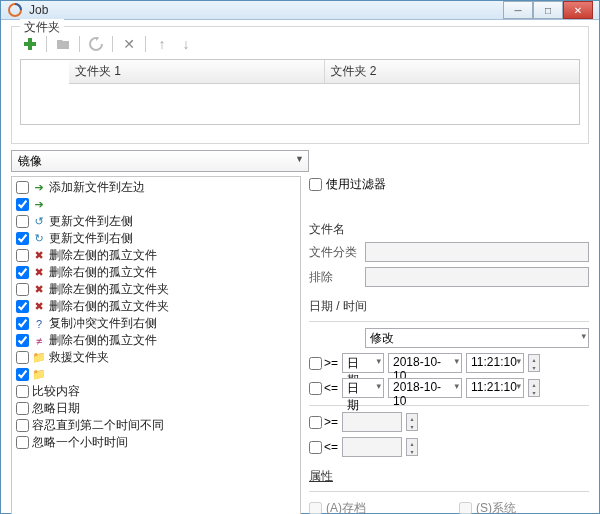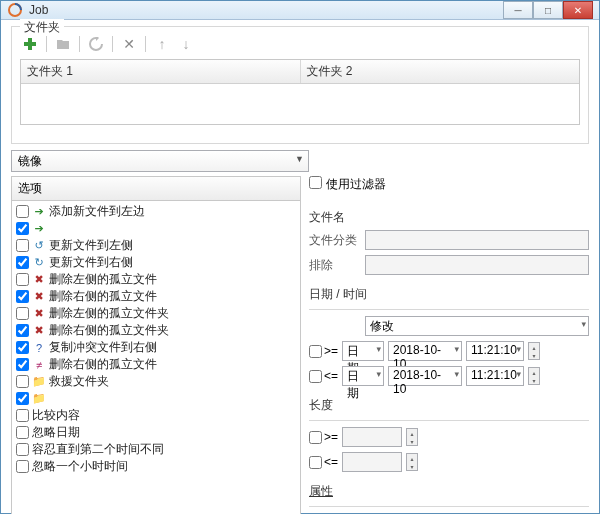--- a/index.html
+++ b/index.html
@@ -12,21 +12,21 @@
   .win-btn { width: 30px; height: 18px; border: 1px solid #9aaec0; background: linear-gradient(#f6fafd,#dde9f3); font-size: 10px; display: flex; align-items: center; justify-content: center; color: #4a4a4a; cursor: pointer; }
   .win-btn.close { background: linear-gradient(#e67a73,#c94034); color: #fff; border-color: #a63028; }
   .content { flex: 1; padding: 6px 10px 8px 10px; display: flex; flex-direction: column; }
   .group { border: 1px solid #d8d8d8; padding: 6px 8px 8px 8px; margin-bottom: 6px; position: relative; }
   .group-label { position: absolute; top: -8px; left: 8px; background: #fff; padding: 0 4px; font-size: 12px; color: #333; }
   .toolbar { display: flex; gap: 4px; align-items: center; padding: 2px 0 6px 0; }
   .tbtn { width: 20px; height: 18px; display: flex; align-items: center; justify-content: center; color: #999; font-size: 14px; cursor: default; }
   .tbtn svg { width: 14px; height: 14px; }
   .sep { width: 1px; height: 16px; background: #ccc; margin: 0 2px; }
   .folder-table { border: 1px solid #c8c8c8; height: 66px; background: #fff; display: flex; flex-direction: column; }
-  .folder-head { display: flex; background: linear-gradient(#fdfdfd,#ececec); border-bottom: 1px solid #d0d0d0; }
+  .folder-head { display: flex; background: linear-gradient(#fdfdfd,#ececec); border-bottom: 1px solid #d0d0d0; margin-left: 48px; }
   .fh-cell { flex: 1; padding: 3px 6px; border-right: 1px solid #d8d8d8; font-size: 12px; color: #333; }
   .fh-cell:last-child { border-right: none; }
   .folder-body { flex: 1; background: #fff; }
   .dropdown { width: 100%; height: 22px; border: 1px solid #abadb3; background: linear-gradient(#fff,#f2f2f2); padding: 2px 20px 13px 6px; font-size: 12px; position: relative; cursor: pointer; }
   .dropdown::after { content: "▼"; position: absolute; right: 4px; top: 3px; font-size: 9px; color: #555; }
   .lower { display: flex; gap: 8px; flex: 1; margin-top: 4px; }
   .left-col { width: 290px; display: flex; flex-direction: column; }
   .right-col { flex: 1; display: flex; flex-direction: column; gap: 2px; }
   .options-box { border: 1px solid #c8c8c8; flex: 1; background: #fff; overflow-y: auto; overflow-x: hidden; padding: 2px 0; }
   .option-row { display: flex; align-items: center; gap: 3px; padding: 0 4px; height: 17px; }
@@ -39,21 +39,21 @@
   .form-row { display: flex; align-items: center; gap: 4px; margin-bottom: 3px; }
   .form-row .lbl { width: 52px; font-size: 12px; color: #555; }
   .txt-input { flex: 1; height: 20px; border: 1px solid #abadb3; padding: 1px 4px; font-size: 12px; background: #fff; }
   .txt-input:disabled { background: #f4f4f4; color: #999; }
   .small-dd { height: 20px; border: 1px solid #abadb3; background: #fff; font-size: 12px; padding: 1px 14px 1px 4px; position: relative; cursor: pointer; }
   .small-dd::after { content: "▾"; position: absolute; right: 2px; top: 2px; font-size: 9px; color: #666; }
   .spin { width: 12px; height: 18px; display: flex; flex-direction: column; border: 1px solid #abadb3; }
   .spin div { flex:1; font-size:6px; display:flex; align-items:center; justify-content:center; background:#f0f0f0; color:#666; }
   .chk-inline { display: flex; align-items: center; gap: 2px; }
   .chk-inline input { width: 13px; height: 13px; }
-  .filter-chk { display: flex; align-items: flex-start; gap: 4px; margin-bottom: 4px; }
+  .filter-chk { display: flex; align-items: center; gap: 4px; margin-bottom: 16px; }
   .attr-grid { display: grid; grid-template-columns: 1fr 1fr; gap: 2px 20px; margin-top: 2px; }
   .attr-item { display: flex; align-items: center; gap: 4px; color: #888; font-size: 12px; }
   .attr-item input { width: 13px; height: 13px; }
   ::-webkit-scrollbar { width: 16px; }
   ::-webkit-scrollbar-track { background: #f0f0f0; }
   ::-webkit-scrollbar-thumb { background: #c8c8c8; border: 1px solid #a8a8a8; }
 </style>
 </head>
 <body>
 
@@ -105,21 +105,20 @@
           <div class="fh-cell">文件夹 2</div>
         </div>
         <div class="folder-body"></div>
       </div>
     </div>
 
     <div class="dropdown" style="width:298px;">镜像</div>
 
     <div class="lower">
       <div class="left-col">
-        <div class="opt-head">选项</div>
         <div class="options-box" id="options-list">
             <div class="option-row">
               <input type="checkbox" style="">
               <span class="oico" style="color: rgb(46, 139, 46);">➔</span>
               <span class="otxt">添加新文件到左边</span>
             </div>
             <div class="option-row">
               <input type="checkbox" checked="" style="">
               <span class="oico" style="color: rgb(46, 139, 46);">➔</span>
             </div>
@@ -232,21 +231,20 @@
             </label>
           <div class="small-dd" style="width:42px;">日期</div>
           <div class="small-dd" style="width:74px;">2018-10-10</div>
           <div class="small-dd" style="width:58px;">11:21:10</div>
           <div class="spin">
               <div>▴</div>
               <div>▾</div>
             </div>
         </div>
 
-        <div class="section-label" style="margin-top:6px;">长度</div>
         <div class="hr"></div>
         <div class="form-row">
           <label class="chk-inline">
               <input type="checkbox" style="">
               <span>&gt;=</span>
             </label>
           <input class="txt-input" disabled="" style="width: 60px; flex: 0 0 auto;">
           <div class="spin">
               <div>▴</div>
               <div>▾</div>

